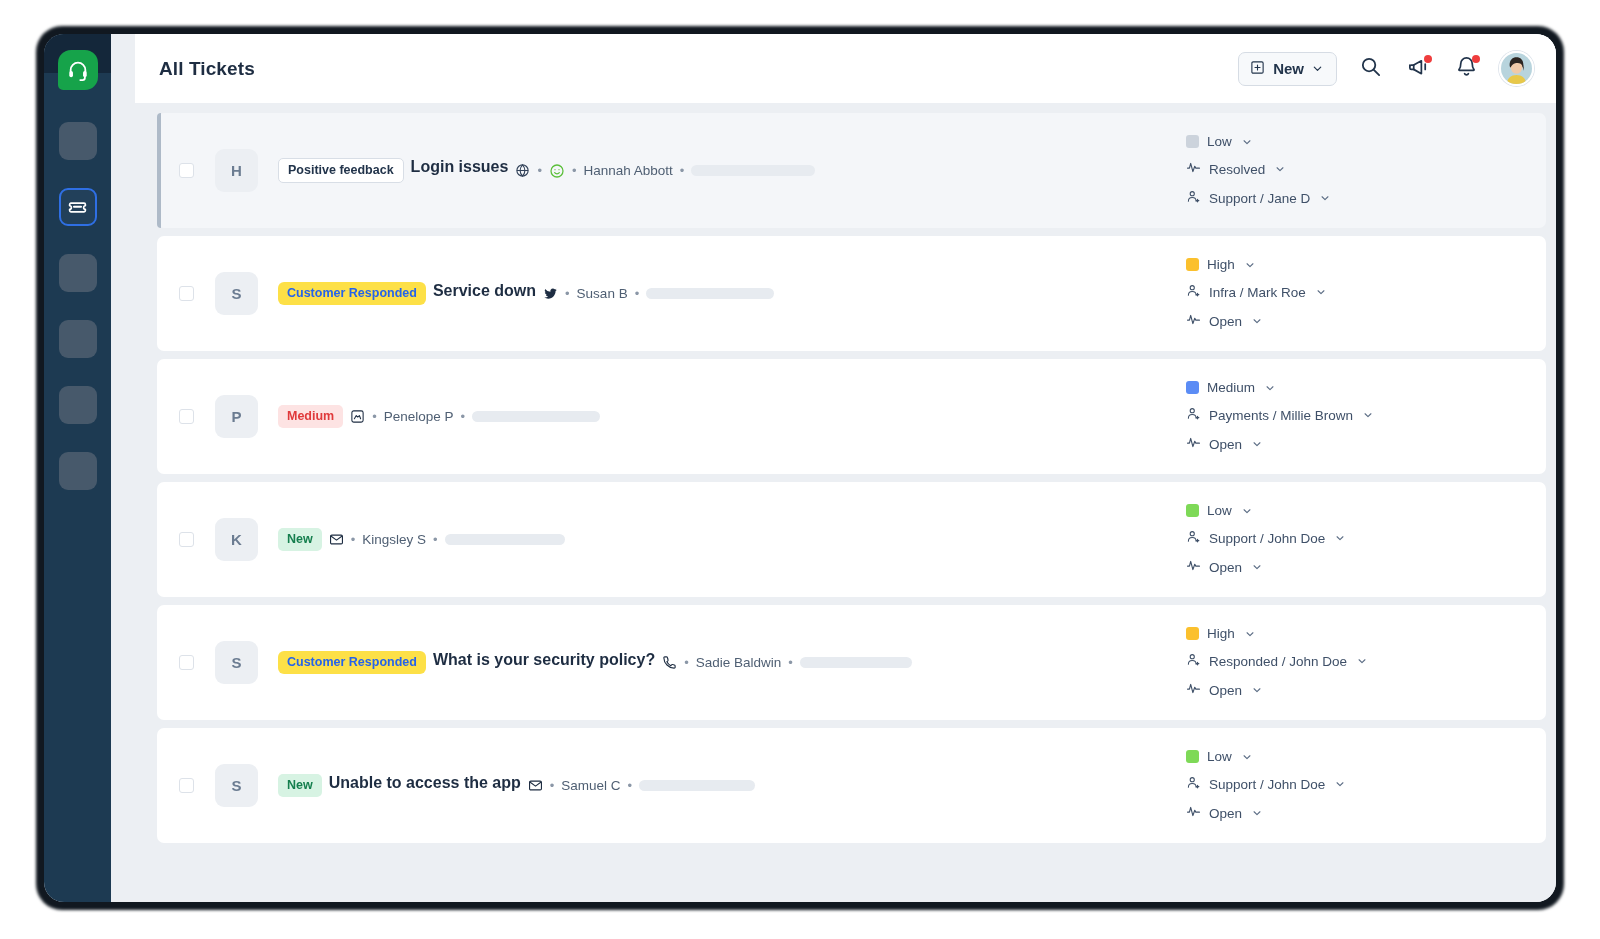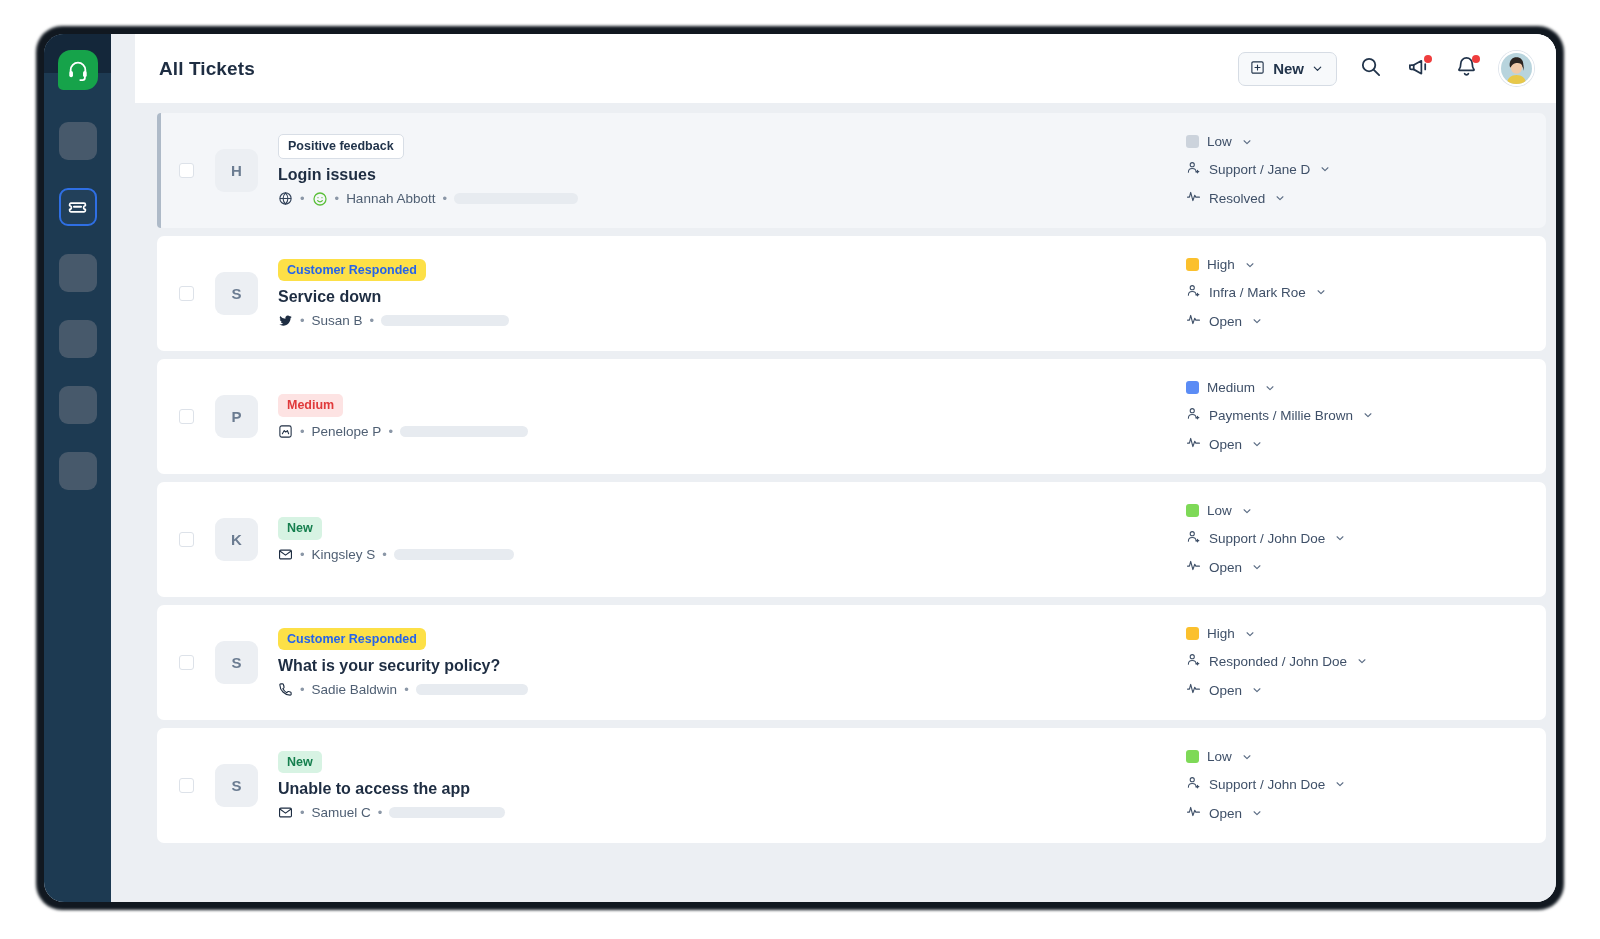--- a/index.html
+++ b/index.html
@@ -217,21 +217,21 @@
     align-items: center;
     justify-content: center;
     margin-left: 21px;
   }
 
   .row-body {
     flex: 1;
     min-width: 0;
     margin-left: 20px;
     display: flex;
-    flex-direction: column;
+    flex-direction: row;
     gap: 7px;
   }
 
   .badge {
     align-self: flex-start;
     font-size: 12.5px;
     font-weight: bold;
     padding: 4px 9px;
     border-radius: 5px;
     line-height: 1.15;
@@ -426,35 +426,35 @@
     </div>
     <div class="row-meta">
       <div class="meta-item">
         <span class="prio-sq" style="background:#ccd3dc"></span>
         <span>Low</span>
         <svg class="chev" width="10" height="10" viewBox="0 0 24 24" fill="none" stroke="#5b6c84" stroke-width="2.6" stroke-linecap="round" stroke-linejoin="round">
                   <path d="M5 9l7 7 7-7"></path>
                 </svg>
       </div>
       <div class="meta-item">
+        <span><svg width="15" height="15" viewBox="0 0 24 24" fill="none" stroke="#3f5068" stroke-width="1.8" stroke-linecap="round" stroke-linejoin="round">
+                    <path d="M2.5 13h3l2-7.5 3.5 13L14 10l1.7 3h5.8"></path>
+                  </svg></span>
+        <span>Resolved</span>
+        <svg class="chev" width="10" height="10" viewBox="0 0 24 24" fill="none" stroke="#5b6c84" stroke-width="2.6" stroke-linecap="round" stroke-linejoin="round">
+                  <path d="M5 9l7 7 7-7"></path>
+                </svg>
+      </div>
+      <div class="meta-item">
         <span><svg width="15" height="15" viewBox="0 0 24 24" fill="none" stroke="#3f5068" stroke-width="1.7" stroke-linecap="round" stroke-linejoin="round">
                     <circle cx="10" cy="7.5" r="3.3"></circle>
                     <path d="M3.8 19.5c0-3.6 2.8-6 6.2-6s6.2 2.4 6.2 6"></path>
                     <path d="M18.5 16.5v4M16.5 18.5h4" stroke-width="1.9"></path>
                   </svg></span>
         <span>Support / Jane D</span>
-        <svg class="chev" width="10" height="10" viewBox="0 0 24 24" fill="none" stroke="#5b6c84" stroke-width="2.6" stroke-linecap="round" stroke-linejoin="round">
-                  <path d="M5 9l7 7 7-7"></path>
-                </svg>
-      </div>
-      <div class="meta-item">
-        <span><svg width="15" height="15" viewBox="0 0 24 24" fill="none" stroke="#3f5068" stroke-width="1.8" stroke-linecap="round" stroke-linejoin="round">
-                    <path d="M2.5 13h3l2-7.5 3.5 13L14 10l1.7 3h5.8"></path>
-                  </svg></span>
-        <span>Resolved</span>
         <svg class="chev" width="10" height="10" viewBox="0 0 24 24" fill="none" stroke="#5b6c84" stroke-width="2.6" stroke-linecap="round" stroke-linejoin="round">
                   <path d="M5 9l7 7 7-7"></path>
                 </svg>
       </div>
     </div>
           </div>
           <div class="row">
     <div class="checkbox"></div>
     <div class="initial">S</div>
     <div class="row-body">

